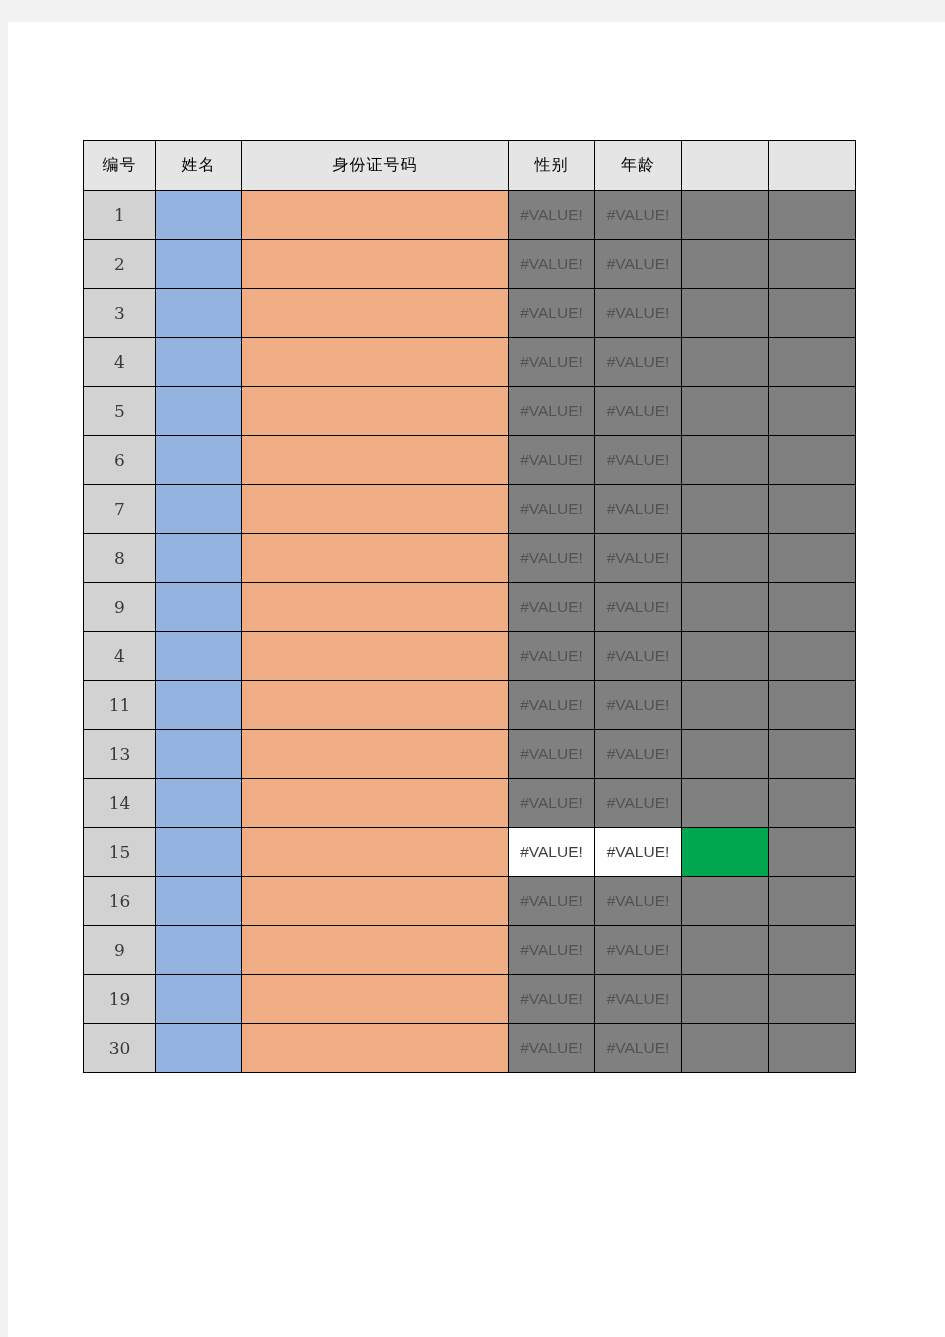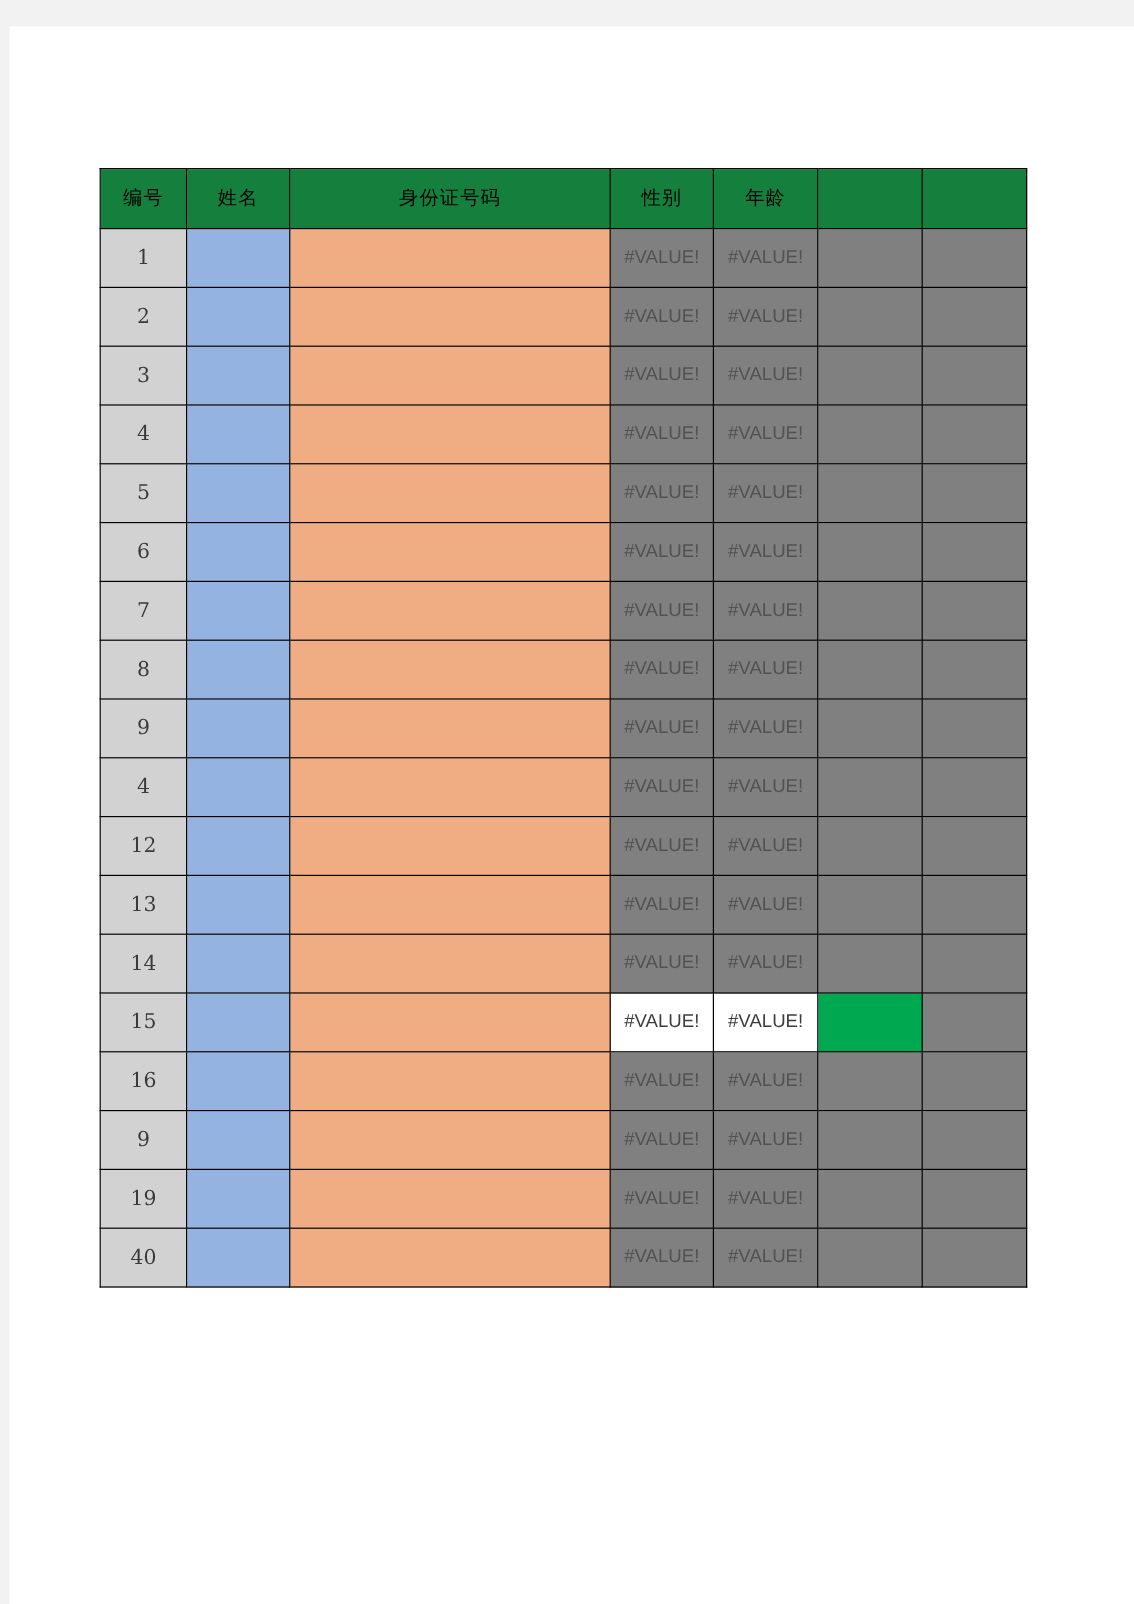--- a/index.html
+++ b/index.html
@@ -44,21 +44,21 @@
   .col-sex    { width: 85px; }
   .col-age    { width: 86px; }
   .col-x1     { width: 86px; }
   .col-x2     { width: 86px; }
 
   thead tr { height: 50px; }
   tbody tr { height: 49px; }
 
   
   .hdr {
-    background: #15803d;
+    background: #e5e5e5;
     color: #000000;
     font-family: "DejaVu Sans", "Liberation Sans", sans-serif;
     font-size: 16px;
     font-weight: bold;
     letter-spacing: 1px;
   }
   
   .c-id {
     background: #d2d2d2;
     color: #3a3a3a;
@@ -182,21 +182,21 @@
         <tr>
           <td class="col-id c-id">4</td>
           <td class="col-name c-name"></td>
           <td class="col-idnum c-idnum"></td>
           <td class="col-sex c-grey">#VALUE!</td>
           <td class="col-age c-grey">#VALUE!</td>
           <td class="col-x1 c-grey"></td>
           <td class="col-x2 c-grey"></td>
         </tr>
         <tr>
-          <td class="col-id c-id">12</td>
+          <td class="col-id c-id">11</td>
           <td class="col-name c-name"></td>
           <td class="col-idnum c-idnum"></td>
           <td class="col-sex c-grey">#VALUE!</td>
           <td class="col-age c-grey">#VALUE!</td>
           <td class="col-x1 c-grey"></td>
           <td class="col-x2 c-grey"></td>
         </tr>
         <tr>
           <td class="col-id c-id">13</td>
           <td class="col-name c-name"></td>
@@ -245,21 +245,21 @@
         <tr>
           <td class="col-id c-id">19</td>
           <td class="col-name c-name"></td>
           <td class="col-idnum c-idnum"></td>
           <td class="col-sex c-grey">#VALUE!</td>
           <td class="col-age c-grey">#VALUE!</td>
           <td class="col-x1 c-grey"></td>
           <td class="col-x2 c-grey"></td>
         </tr>
         <tr>
-          <td class="col-id c-id">40</td>
+          <td class="col-id c-id">30</td>
           <td class="col-name c-name"></td>
           <td class="col-idnum c-idnum"></td>
           <td class="col-sex c-grey">#VALUE!</td>
           <td class="col-age c-grey">#VALUE!</td>
           <td class="col-x1 c-grey"></td>
           <td class="col-x2 c-grey"></td>
         </tr>
       </tbody>
   </table>
 </div>

